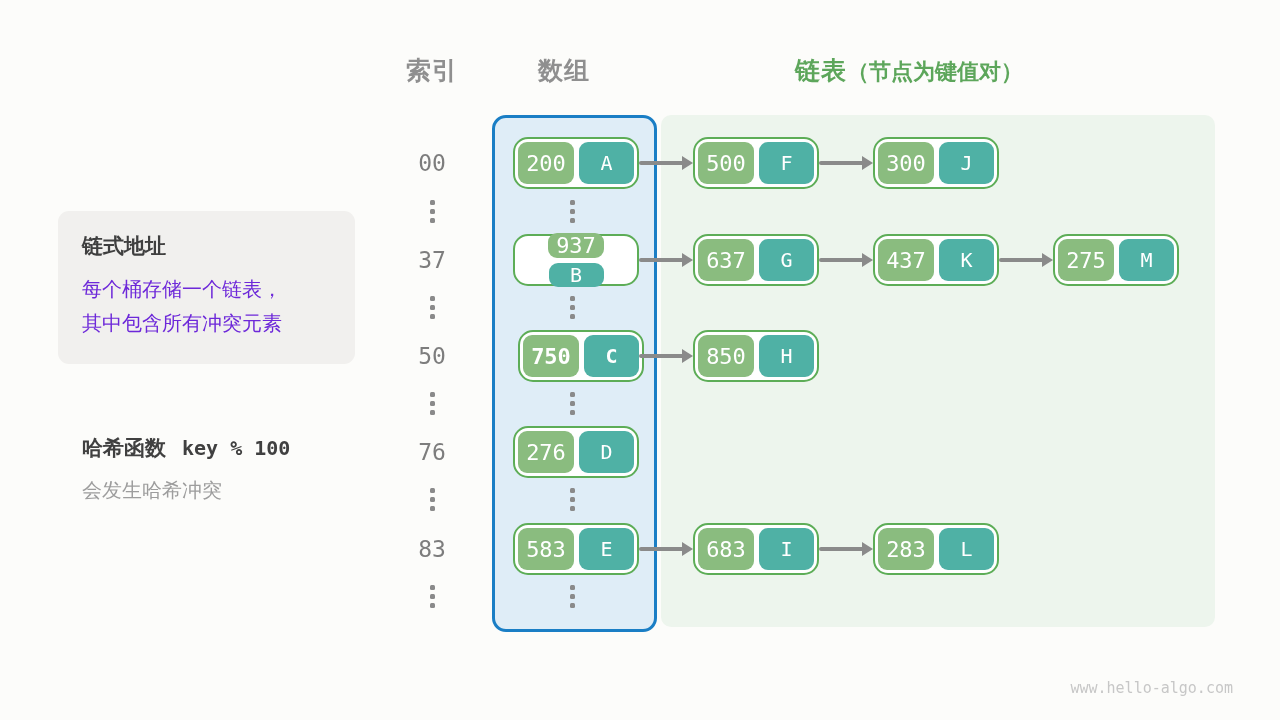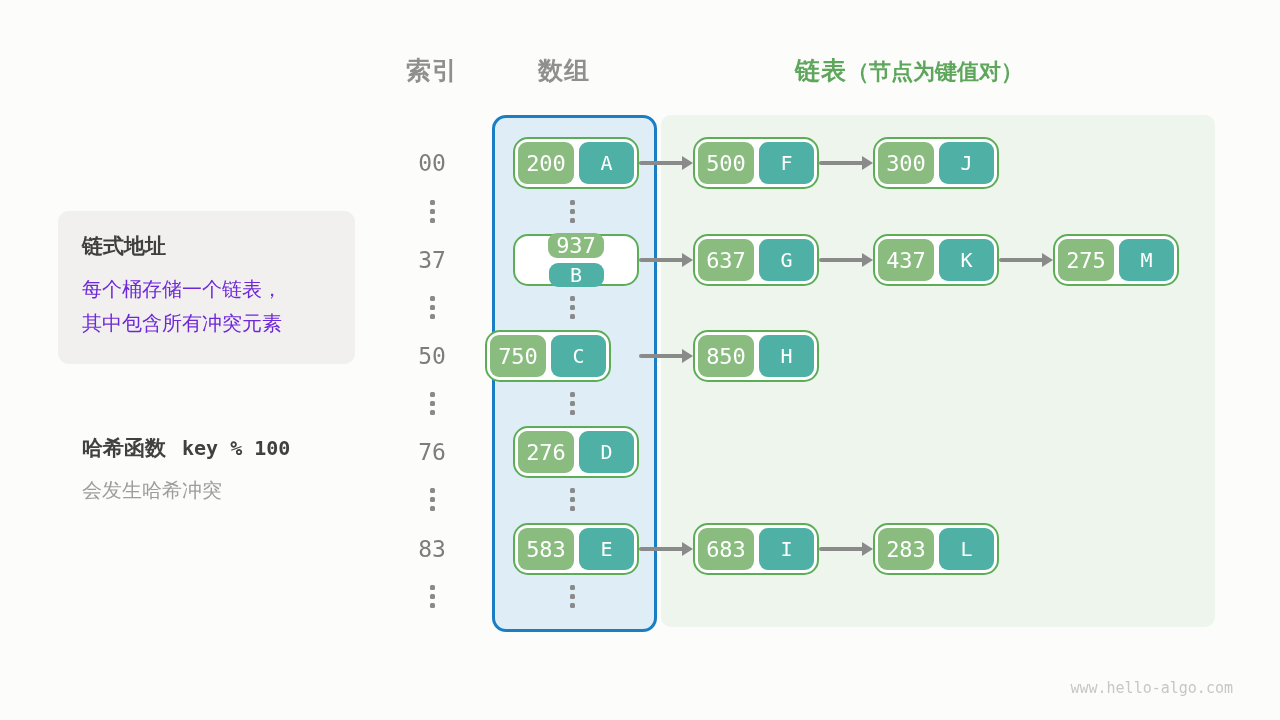--- a/index.html
+++ b/index.html
@@ -181,21 +181,21 @@
   </div>
   <div class="arrow" style="left:999px;top:253px;width:54px;">
       <span class="shaft"></span>
       <span class="head"></span>
     </div>
   <div class="node" style="left:1053px;top:234px;">
     <span class="cell key">275</span>
     <span class="cell val">M</span>
   </div>
 
-  <div class="node" style="left:485px;top:330px;">
+  <div class="node" style="left:518px;top:330px;font-weight:bold;">
     <span class="cell key">750</span>
     <span class="cell val">C</span>
   </div>
   <div class="arrow" style="left:639px;top:349px;width:54px;">
       <span class="shaft"></span>
       <span class="head"></span>
     </div>
   <div class="node" style="left:693px;top:330px;">
     <span class="cell key">850</span>
     <span class="cell val">H</span>

